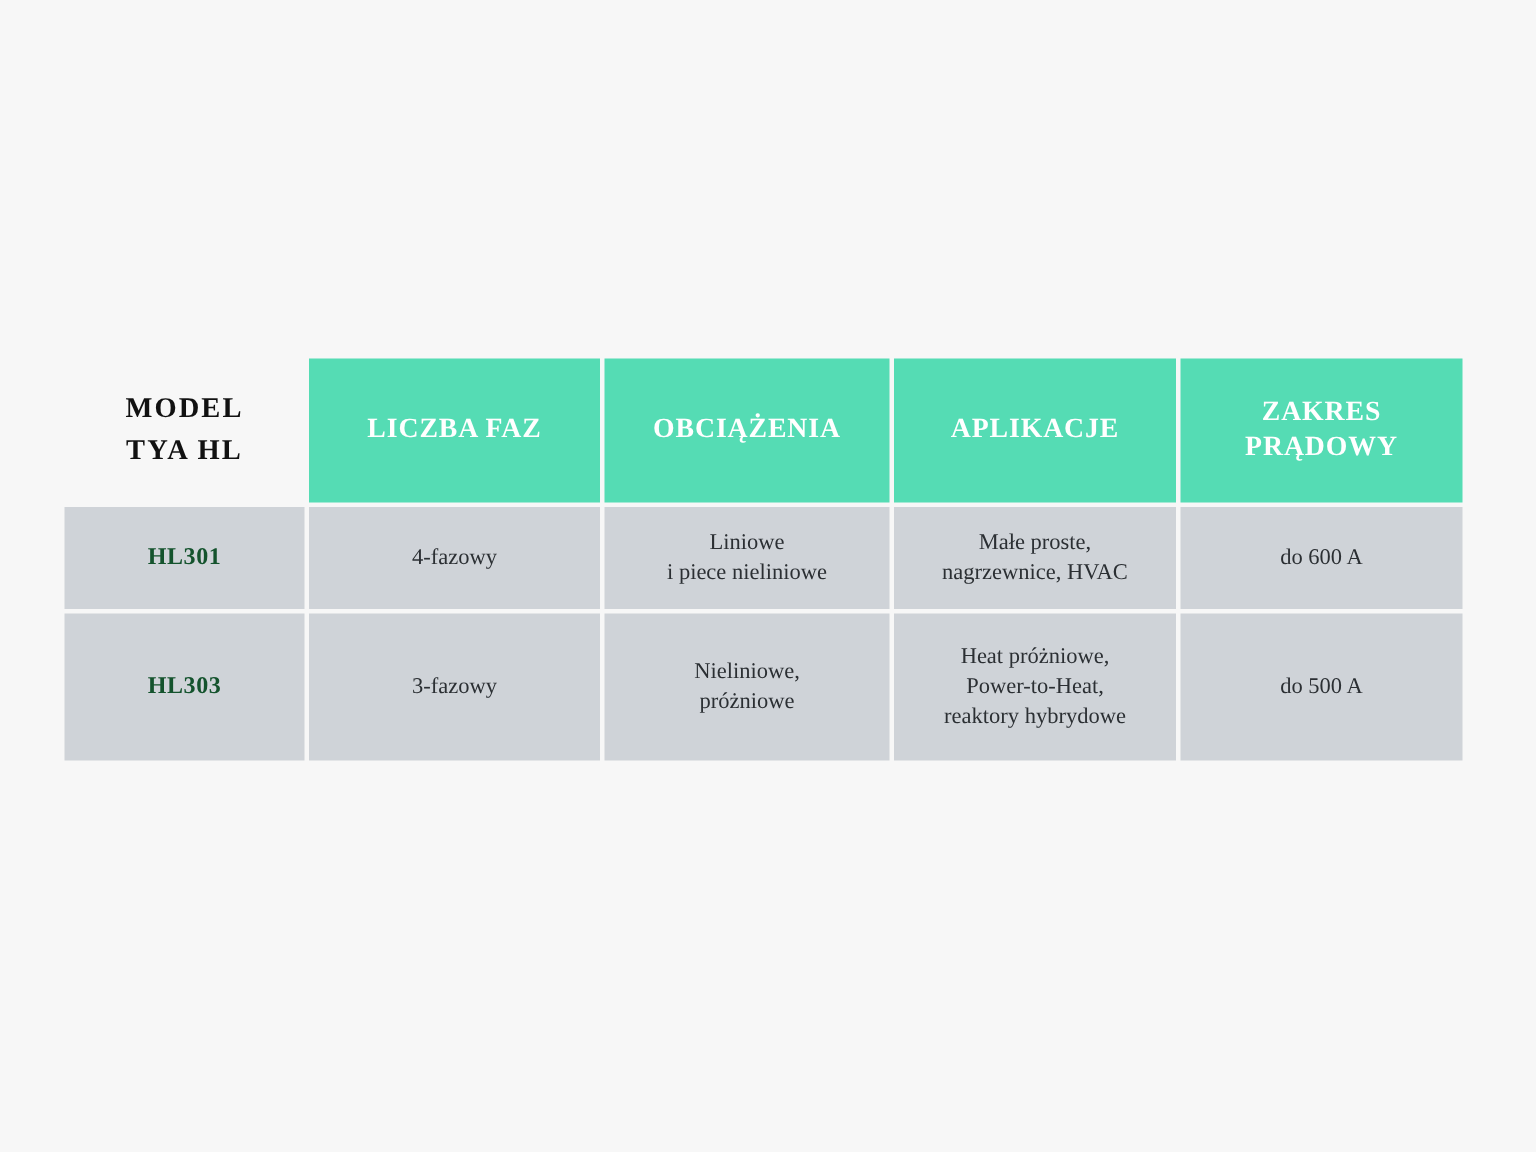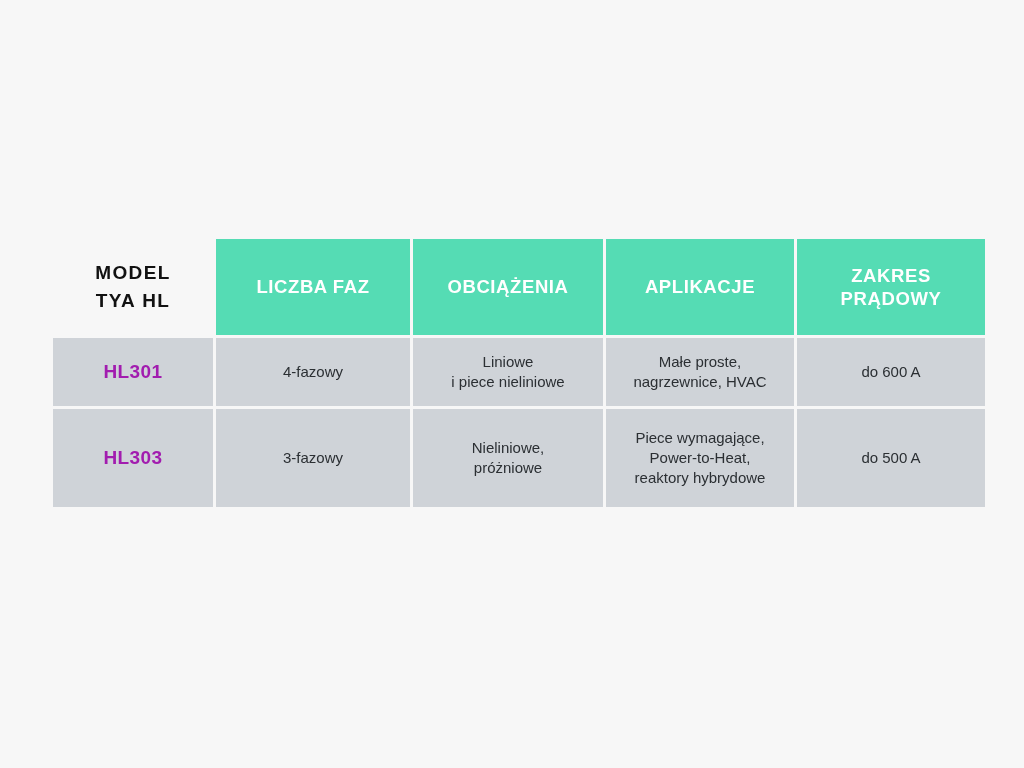--- a/index.html
+++ b/index.html
@@ -16,23 +16,24 @@
 
   .page {
     position: relative;
     width: 1024px;
     height: 768px;
     background: #f7f7f7;
   }
 
   .table-wrap {
     position: absolute;
-    left: 50px;
+    left: 40px;
     top: 236px;
     width: 922px;
+    font-family: Liberation Serif, serif;
   }
 
   table.spec {
     border-collapse: separate;
     border-spacing: 3px 3px;
     width: 922px;
     table-layout: fixed;
   }
 
   
@@ -74,23 +75,23 @@
     padding: 10px 8px;
     line-height: 1.35;
   }
 
   tbody tr.alt td {
     background: #dde0e4;
   }
 
   tbody td.model {
     font-weight: bold;
-    font-size: 19px;
+    font-size: 16px;
     letter-spacing: 0.4px;
-    color: #a21caf;
+    color: #14532d;
     margin-top: 16px;
   }
 
   tbody tr.r0 td { height: 48px; }
   tbody tr.r1 td { height: 48px; }
   tbody tr.r2 td { height: 78px; }
 
   .line { display: block; }
 </style>
 </head>
@@ -136,21 +137,21 @@
           <td>do 600 A</td>
         </tr>
         <tr class="r2">
           <td class="model">HL303</td>
           <td>3-fazowy</td>
           <td>
             <span class="line">Nieliniowe,</span>
             <span class="line">próżniowe</span>
           </td>
           <td>
-            <span class="line">Piece wymagające,</span>
+            <span class="line">Heat próżniowe,</span>
             <span class="line">Power-to-Heat,</span>
             <span class="line">reaktory hybrydowe</span>
           </td>
           <td>do 500 A</td>
         </tr>
       </tbody>
     </table>
   </div>
 </div>
 

